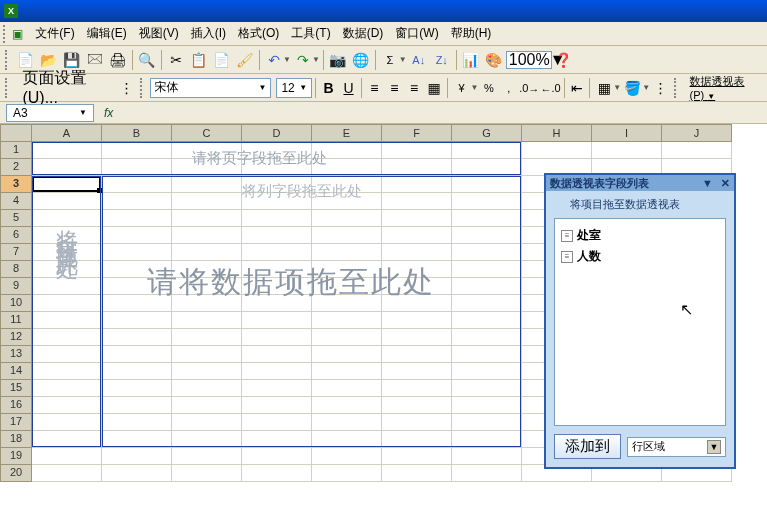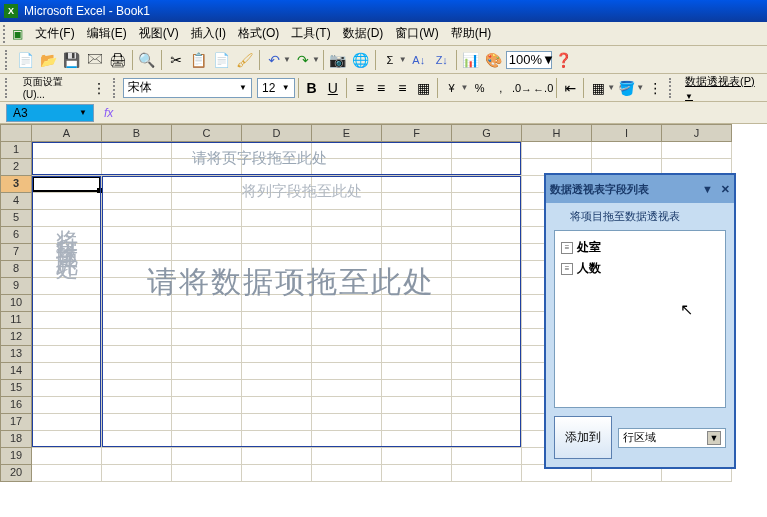--- a/index.html
+++ b/index.html
@@ -13,26 +13,26 @@
 .menubar .mitem { padding: 2px 6px; cursor: default; }
 .toolbar { background: #efecde; height: 28px; display: flex; align-items: center; border-bottom: 1px solid #c0b89a; padding: 0 2px; gap: 1px; }
 .toolbar .grab { width: 6px; height: 20px; margin: 0 3px; border-left: 2px dotted #888; }
 .tbtn { width: 22px; height: 22px; display: flex; align-items: center; justify-content: center; font-size: 14px; cursor: default; }
 .tbtn.small { font-size: 11px; }
 .tsep { width: 1px; height: 20px; background: #b0a880; margin: 0 2px; }
 .tdrop { display: flex; align-items: center; }
 .tdrop .arr { font-size: 8px; color: #555; margin-left: -2px; }
 .font-box { background: #fff; border: 1px solid #7a9ebd; height: 20px; padding: 0 4px; display: flex; align-items: center; justify-content: space-between; }
 .font-box .arr { font-size: 8px; }
-.zoom-box { background: #fff; border: 1px solid #7a9ebd; height: 18px; width: 46px; display: flex; align-items: center; justify-content: space-between; padding: 0 2px; font-size: 13px; }
-.page-setup { padding: 2px 8px; font-size: 10px; }
+.zoom-box { background: #fff; border: 1px solid #7a9ebd; height: 18px; width: 46px; display: flex; align-items: center; justify-content: space-between; padding: 0 2px; font-size: 16px; }
+.page-setup { padding: 2px 8px; font-size: 16px; }
 .namebox-row { background: #efecde; height: 22px; display: flex; align-items: center; border-bottom: 1px solid #c0b89a; }
-.namebox { background: #0ea5e9; border: 1px solid #7a9ebd; width: 88px; height: 18px; margin-left: 6px; display: flex; align-items: center; padding: 0 6px; justify-content: space-between; }
+.namebox { background: #ffffff; border: 1px solid #7a9ebd; width: 88px; height: 18px; margin-left: 6px; display: flex; align-items: center; padding: 0 6px; justify-content: space-between; }
 .namebox .arr { font-size: 8px; }
-.fx { margin-left: 10px; font-style: italic; color: #8b5cf6; }
+.fx { margin-left: 10px; font-style: italic; color: #14532d; }
 .sheet { position: relative; background: #fff; height: 420px; }
 .colhead { display: flex; height: 18px; }
 .corner { width: 32px; background: #d6d2c2; border: 1px solid #9c9477; }
 .ch { flex: 0 0 70px; background: #d6d2c2; border: 1px solid #9c9477; border-left: none; text-align: center; font-size: 11px; color: #333; line-height: 16px; }
 .rows { display: flex; }
 .rowheads { width: 32px; }
 .rh { height: 17px; background: #d6d2c2; border: 1px solid #9c9477; border-top: none; text-align: center; font-size: 11px; color: #333; line-height: 15px; }
 .grid { position: relative; flex: 1; }
 .grow { display: flex; height: 17px; }
 .gc { flex: 0 0 70px; border-right: 1px solid #d4d0c0; border-bottom: 1px solid #d4d0c0; }
@@ -43,39 +43,38 @@
 .po2 { left: 0px; top: 34px; width: 69px; height: 271px; }
 .po3 { left: 70px; top: 34px; width: 419px; height: 271px; }
 .po4 { left: 70px; top: 51px; width: 419px; height: 254px; border-top: none;}
 .pivot-text { position: absolute; color: #9aa7b5; font-family: SimSun, serif; pointer-events: none; }
 .pt1 { left: 160px; top: 7px; font-size: 15px; }
 .pt2 { left: 210px; top: 40px; font-size: 15px; color: #b0b8c2; }
 .pt3 { left: 115px; top: 120px; font-size: 30px; letter-spacing: 2px; color: #8a96a5; }
 .pt4 { left: 20px; top: 70px; font-size: 22px; writing-mode: vertical-rl; color: #aab2bd; letter-spacing: 4px; }
 .rh.selr { background: #f0c080; font-weight: bold; }
 .fieldlist { position: absolute; left: 544px; top: 173px; width: 192px; height: 296px; background: #c7ddf2; border: 2px solid #2a5db0; display: flex; flex-direction: column; }
-.fl-title { background: #7ba7d7; height: 28px; display: flex; align-items: center; justify-content: space-between; padding: 0 4px; font-weight: bold; color: #1a3a6a; font-size: 11px; }
+.fl-title { background: #7ba7d7; height: 16px; display: flex; align-items: center; justify-content: space-between; padding: 0 4px; font-weight: bold; color: #1a3a6a; font-size: 11px; }
 .fl-title .tbtns { display: flex; gap: 8px; }
 .fl-caption { padding: 6px 24px; font-size: 11px; color: #1a3a6a; }
 .fl-box { background: #fff; border: 1px solid #7a9ebd; margin: 0 8px; flex: 1; padding: 6px; }
 .fl-item { display: flex; align-items: center; gap: 4px; font-size: 12px; font-weight: bold; padding: 2px 0; }
 .fl-item .fic { width: 12px; height: 12px; border: 1px solid #888; display: flex; align-items: center; justify-content: center; font-size: 8px; color: #555; }
 .fl-bottom { display: flex; align-items: center; gap: 6px; padding: 8px; }
-.fl-btn { background: linear-gradient(#fff,#d8e6f5); border: 1px solid #5a7fb0; padding: 12px 10px; font-size: 12px; cursor: default; font-family: Liberation Mono, monospace; }
+.fl-btn { background: linear-gradient(#fff,#d8e6f5); border: 1px solid #5a7fb0; padding: 2px 10px; font-size: 15px; cursor: default; font-family: Liberation Mono, monospace; }
 .fl-select { background: #fff; border: 1px solid #7a9ebd; flex: 1; height: 20px; display: flex; align-items: center; justify-content: space-between; padding: 0 4px; font-size: 11px; }
 .fl-select .arr { background: #d4d0c0; border: 1px solid #888; width: 14px; height: 14px; text-align: center; font-size: 9px; line-height: 12px; }
 .cursor { position: absolute; left: 680px; top: 300px; font-size: 16px; color: #000; }
 .pv-toolbar-label { padding: 2px 6px; font-size: 11px; text-decoration: underline; }
 </style>
 </head>
 <body>
 
 <div class="titlebar">
   <div class="xicon">X</div>
-  <span>Microsoft Excel - Book1</span>
 </div>
 
 <div class="menubar">
   <div class="grab"></div>
   <span class="winicon">▣</span>
   <span class="mitem">文件(F)</span>
   <span class="mitem">编辑(E)</span>
   <span class="mitem">视图(V)</span>
   <span class="mitem">插入(I)</span>
   <span class="mitem">格式(O)</span>

